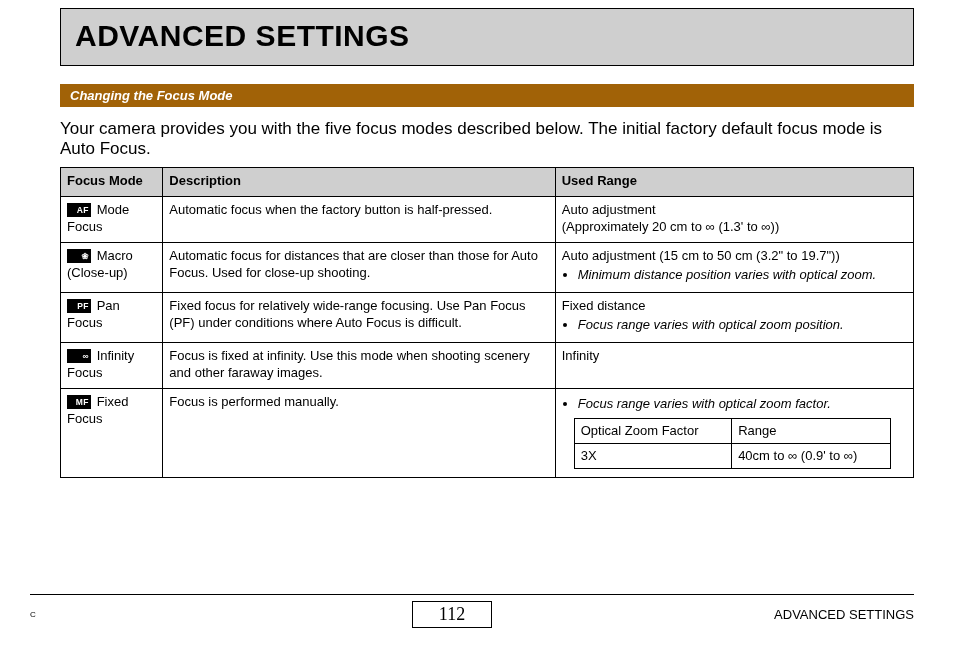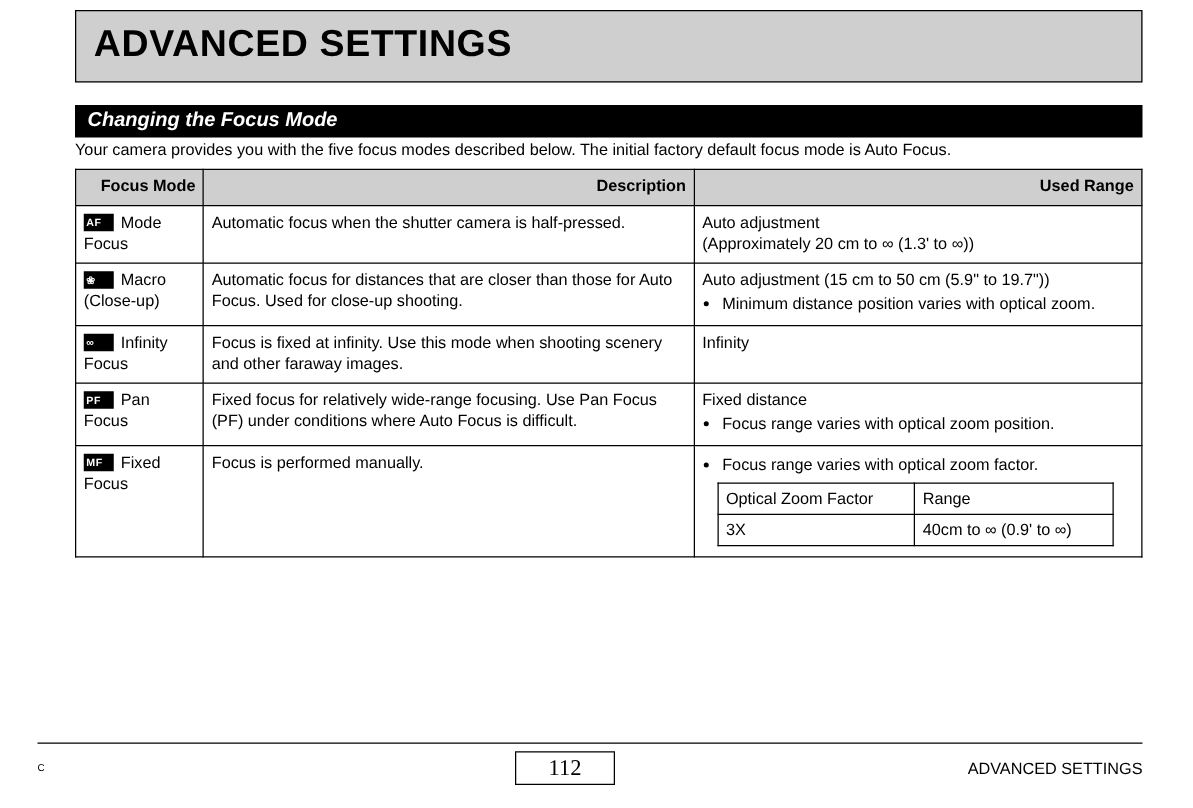--- a/index.html
+++ b/index.html
@@ -25,74 +25,75 @@
   }
   .title-band h1 {
     margin: 0;
     font-size: 30px;
     font-weight: bold;
     letter-spacing: 0.5px;
     font-family: Arial, Helvetica, sans-serif;
   }
   .subheader {
     margin-top: 18px;
-    background: #000000;
+    background: #a16207;
     color: #fff;
     font-weight: bold;
-    font-size: 16px;
+    font-size: 13px;
     padding: 4px 10px;
     font-style: italic;
   }
   .intro {
-    margin: 2px 0 8px 0;
-    font-size: 13px;
+    margin: 12px 0 8px 0;
+    font-size: 17px;
   }
   table.modes {
     border-collapse: collapse;
     width: 100%;
     table-layout: fixed;
   }
   table.modes th, table.modes td {
     border: 1px solid #000;
     padding: 4px 6px 6px 6px;
     vertical-align: top;
     font-size: 13px;
     line-height: 1.35;
   }
   table.modes th {
     background: #cfcfcf;
-    text-align: right;
+    text-align: left;
     font-weight: bold;
   }
   .col-mode  { width: 12%; }
   .col-desc  { width: 46%; }
   .col-range { width: 42%; }
   .mode-icon {
     display: inline-block;
     min-width: 20px;
     height: 14px;
     line-height: 14px;
     background: #000;
     color: #fff;
     font-size: 8.5px;
     font-weight: bold;
-    text-align: left;
+    text-align: right;
     padding: 0 2px;
     vertical-align: middle;
     margin-right: 2px;
     font-family: Arial, sans-serif;
     letter-spacing: 0.5px;
   }
   ul.bullets {
     margin: 2px 0 2px 0;
     padding: 0 0 0 16px;
   }
   ul.bullets li {
     margin: 0;
     padding: 0;
+    font-style: italic;
   }
   table.inner {
     border-collapse: collapse;
     margin: 6px 13px 2px 12px;
     width: 92%;
     font-size: 13px;
     padding-left: 25px;
   }
   table.inner td {
     border: 1px solid #000;
@@ -158,65 +159,65 @@
       <th>Description</th>
       <th>Used Range</th>
     </tr>
 
     <tr>
       <td>
         <span class="mode-icon">AF</span>
         <span>Mode</span><br>
         <span>Focus</span>
       </td>
-      <td>Automatic focus when the shutter camera is half-pressed.</td>
+      <td>Automatic focus when the factory button is half-pressed.</td>
       <td>
         <span>Auto adjustment</span><br>
         <span>(Approximately 20 cm to ∞ (1.3' to ∞))</span>
       </td>
     </tr>
 
     <tr>
       <td>
         <span class="mode-icon">❀</span>
         <span>Macro</span><br>
         <span>(Close-up)</span>
       </td>
       <td>Automatic focus for distances that are closer than those for Auto Focus. Used for close-up shooting.</td>
       <td>
-        <span>Auto adjustment (15 cm to 50 cm (5.9" to 19.7"))</span>
+        <span>Auto adjustment (15 cm to 50 cm (3.2" to 19.7"))</span>
         <ul class="bullets">
           <li>Minimum distance position varies with optical zoom.</li>
         </ul>
       </td>
-    </tr>
-
-    <tr>
-      <td>
-        <span class="mode-icon">∞</span>
-        <span>Infinity</span><br>
-        <span>Focus</span>
-      </td>
-      <td>Focus is fixed at infinity. Use this mode when shooting scenery and other faraway images.</td>
-      <td>Infinity</td>
     </tr>
 
     <tr>
       <td>
         <span class="mode-icon">PF</span>
         <span>Pan</span><br>
         <span>Focus</span>
       </td>
       <td>Fixed focus for relatively wide-range focusing. Use Pan Focus (PF) under conditions where Auto Focus is difficult.</td>
       <td>
         <span>Fixed distance</span>
         <ul class="bullets">
           <li>Focus range varies with optical zoom position.</li>
         </ul>
       </td>
+    </tr>
+
+    <tr>
+      <td>
+        <span class="mode-icon">∞</span>
+        <span>Infinity</span><br>
+        <span>Focus</span>
+      </td>
+      <td>Focus is fixed at infinity. Use this mode when shooting scenery and other faraway images.</td>
+      <td>Infinity</td>
     </tr>
 
     <tr>
       <td>
         <span class="mode-icon">MF</span>
         <span>Fixed</span><br>
         <span>Focus</span>
       </td>
       <td>Focus is performed manually.</td>
       <td>

